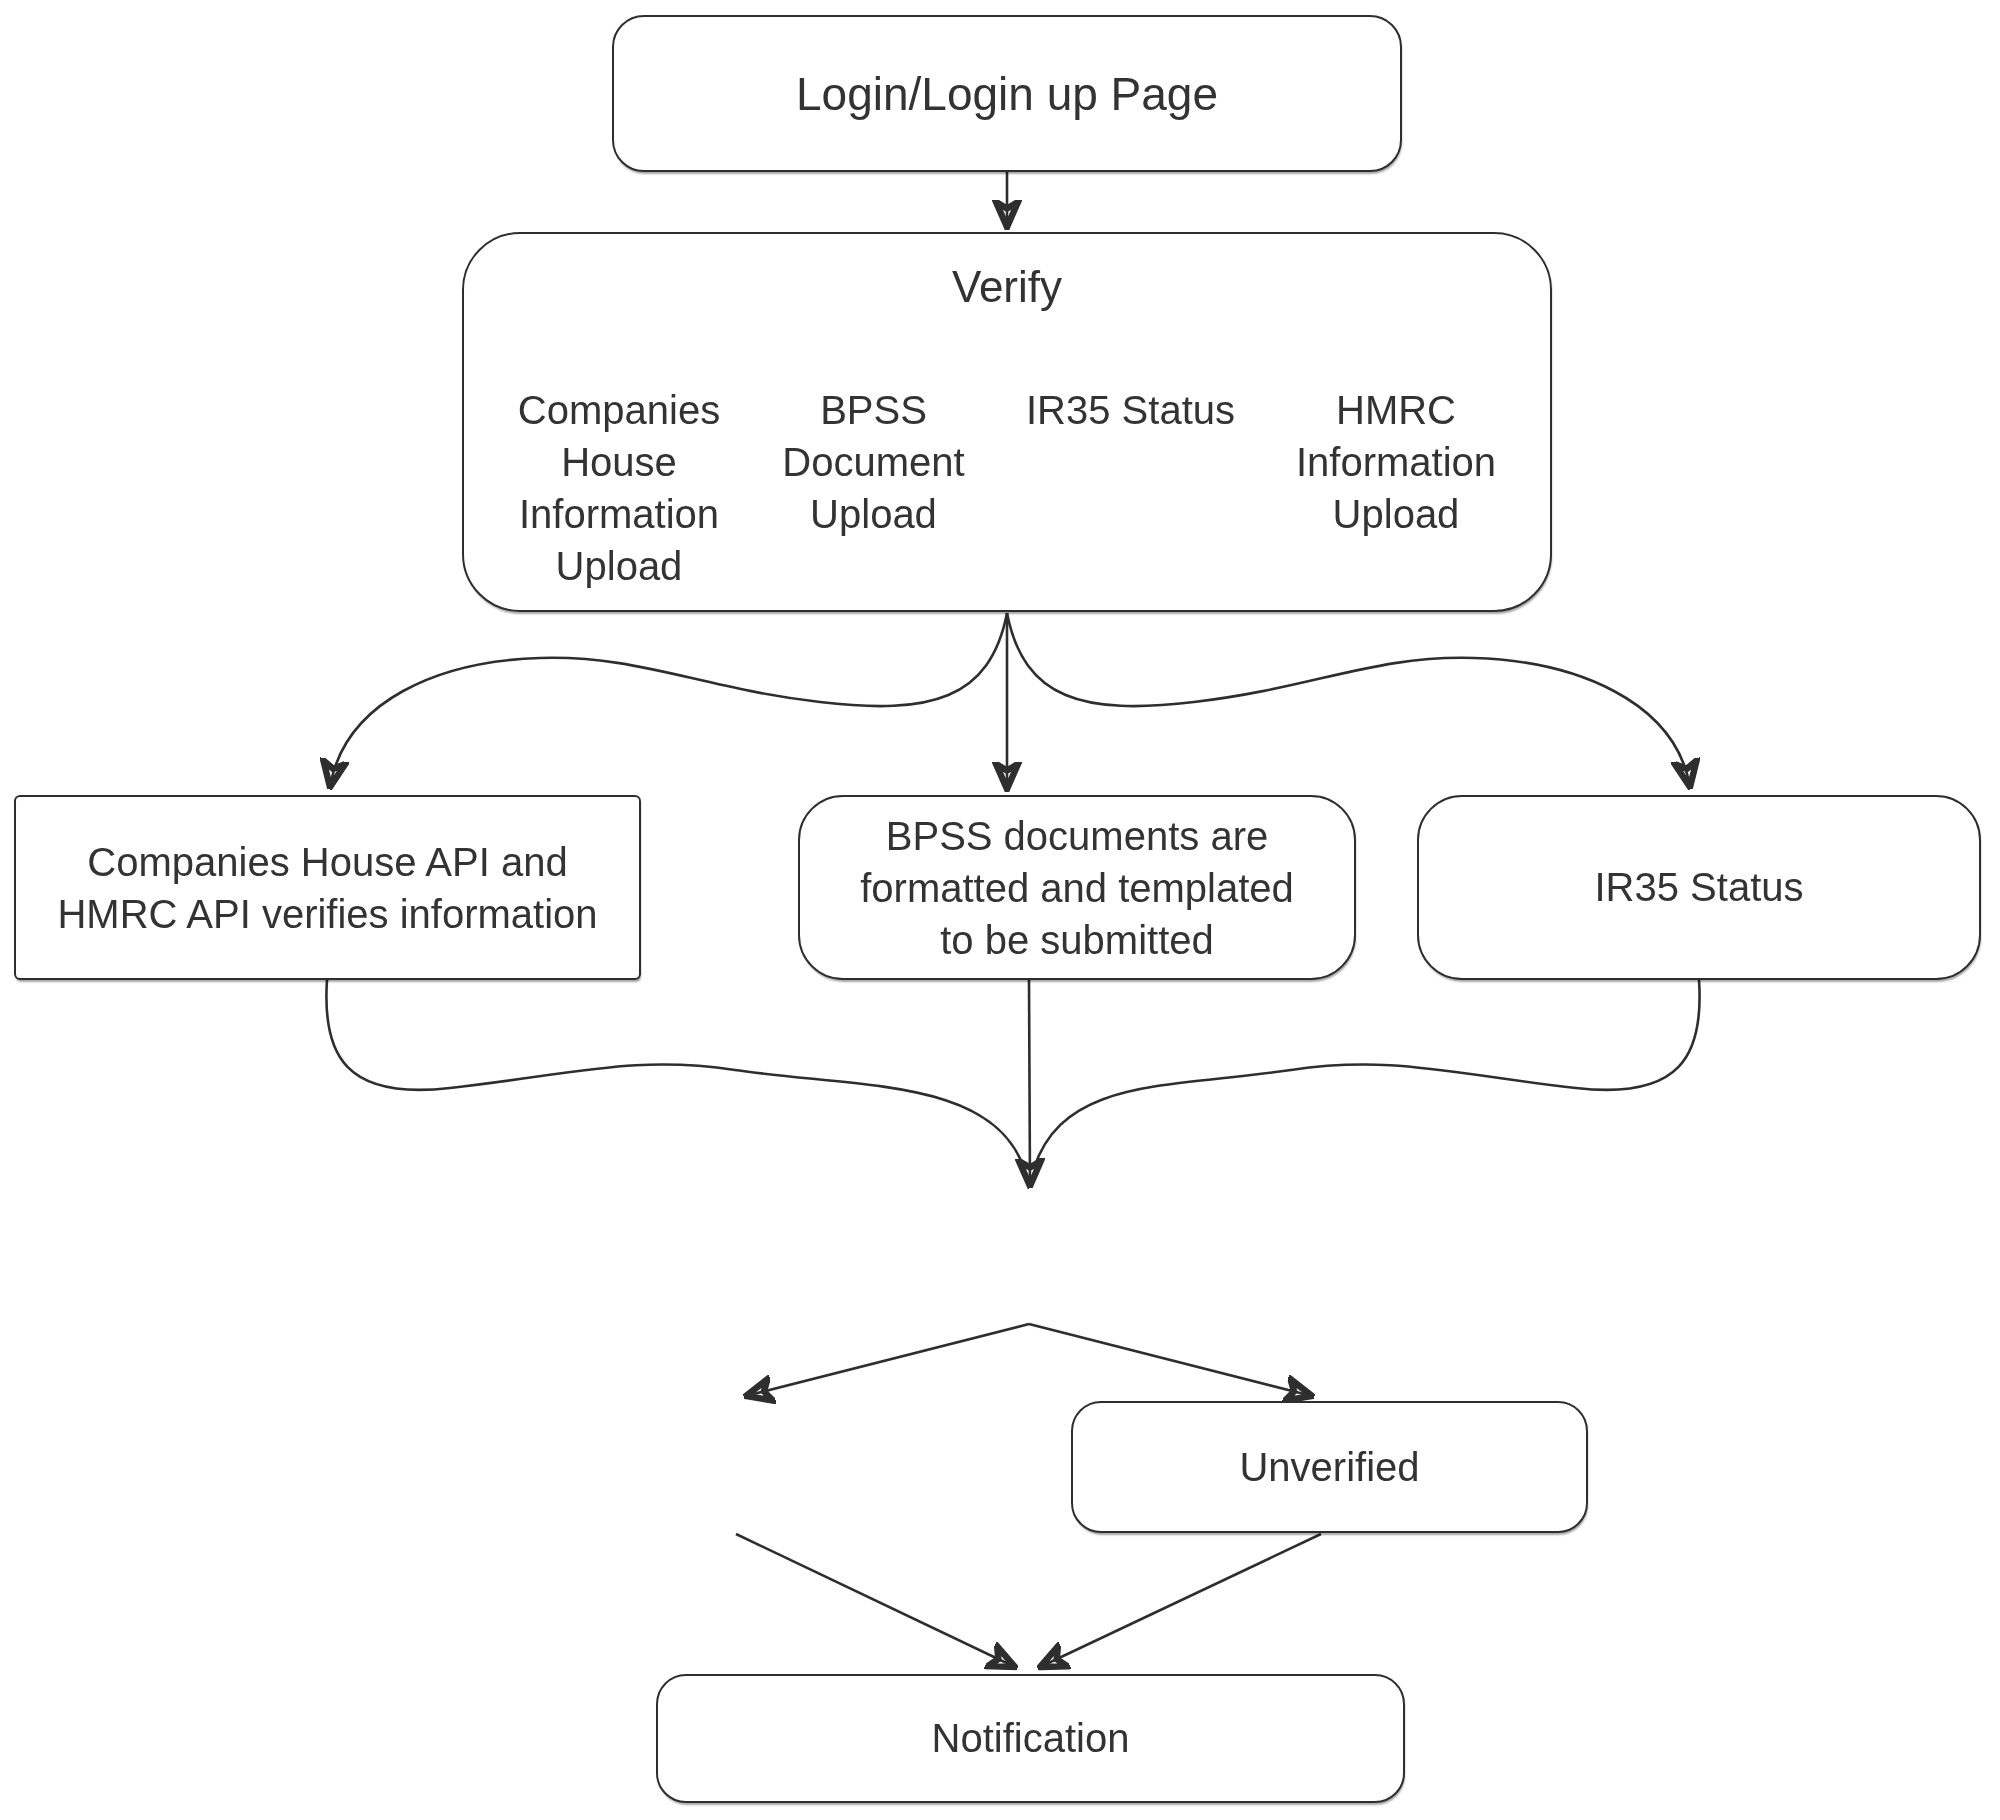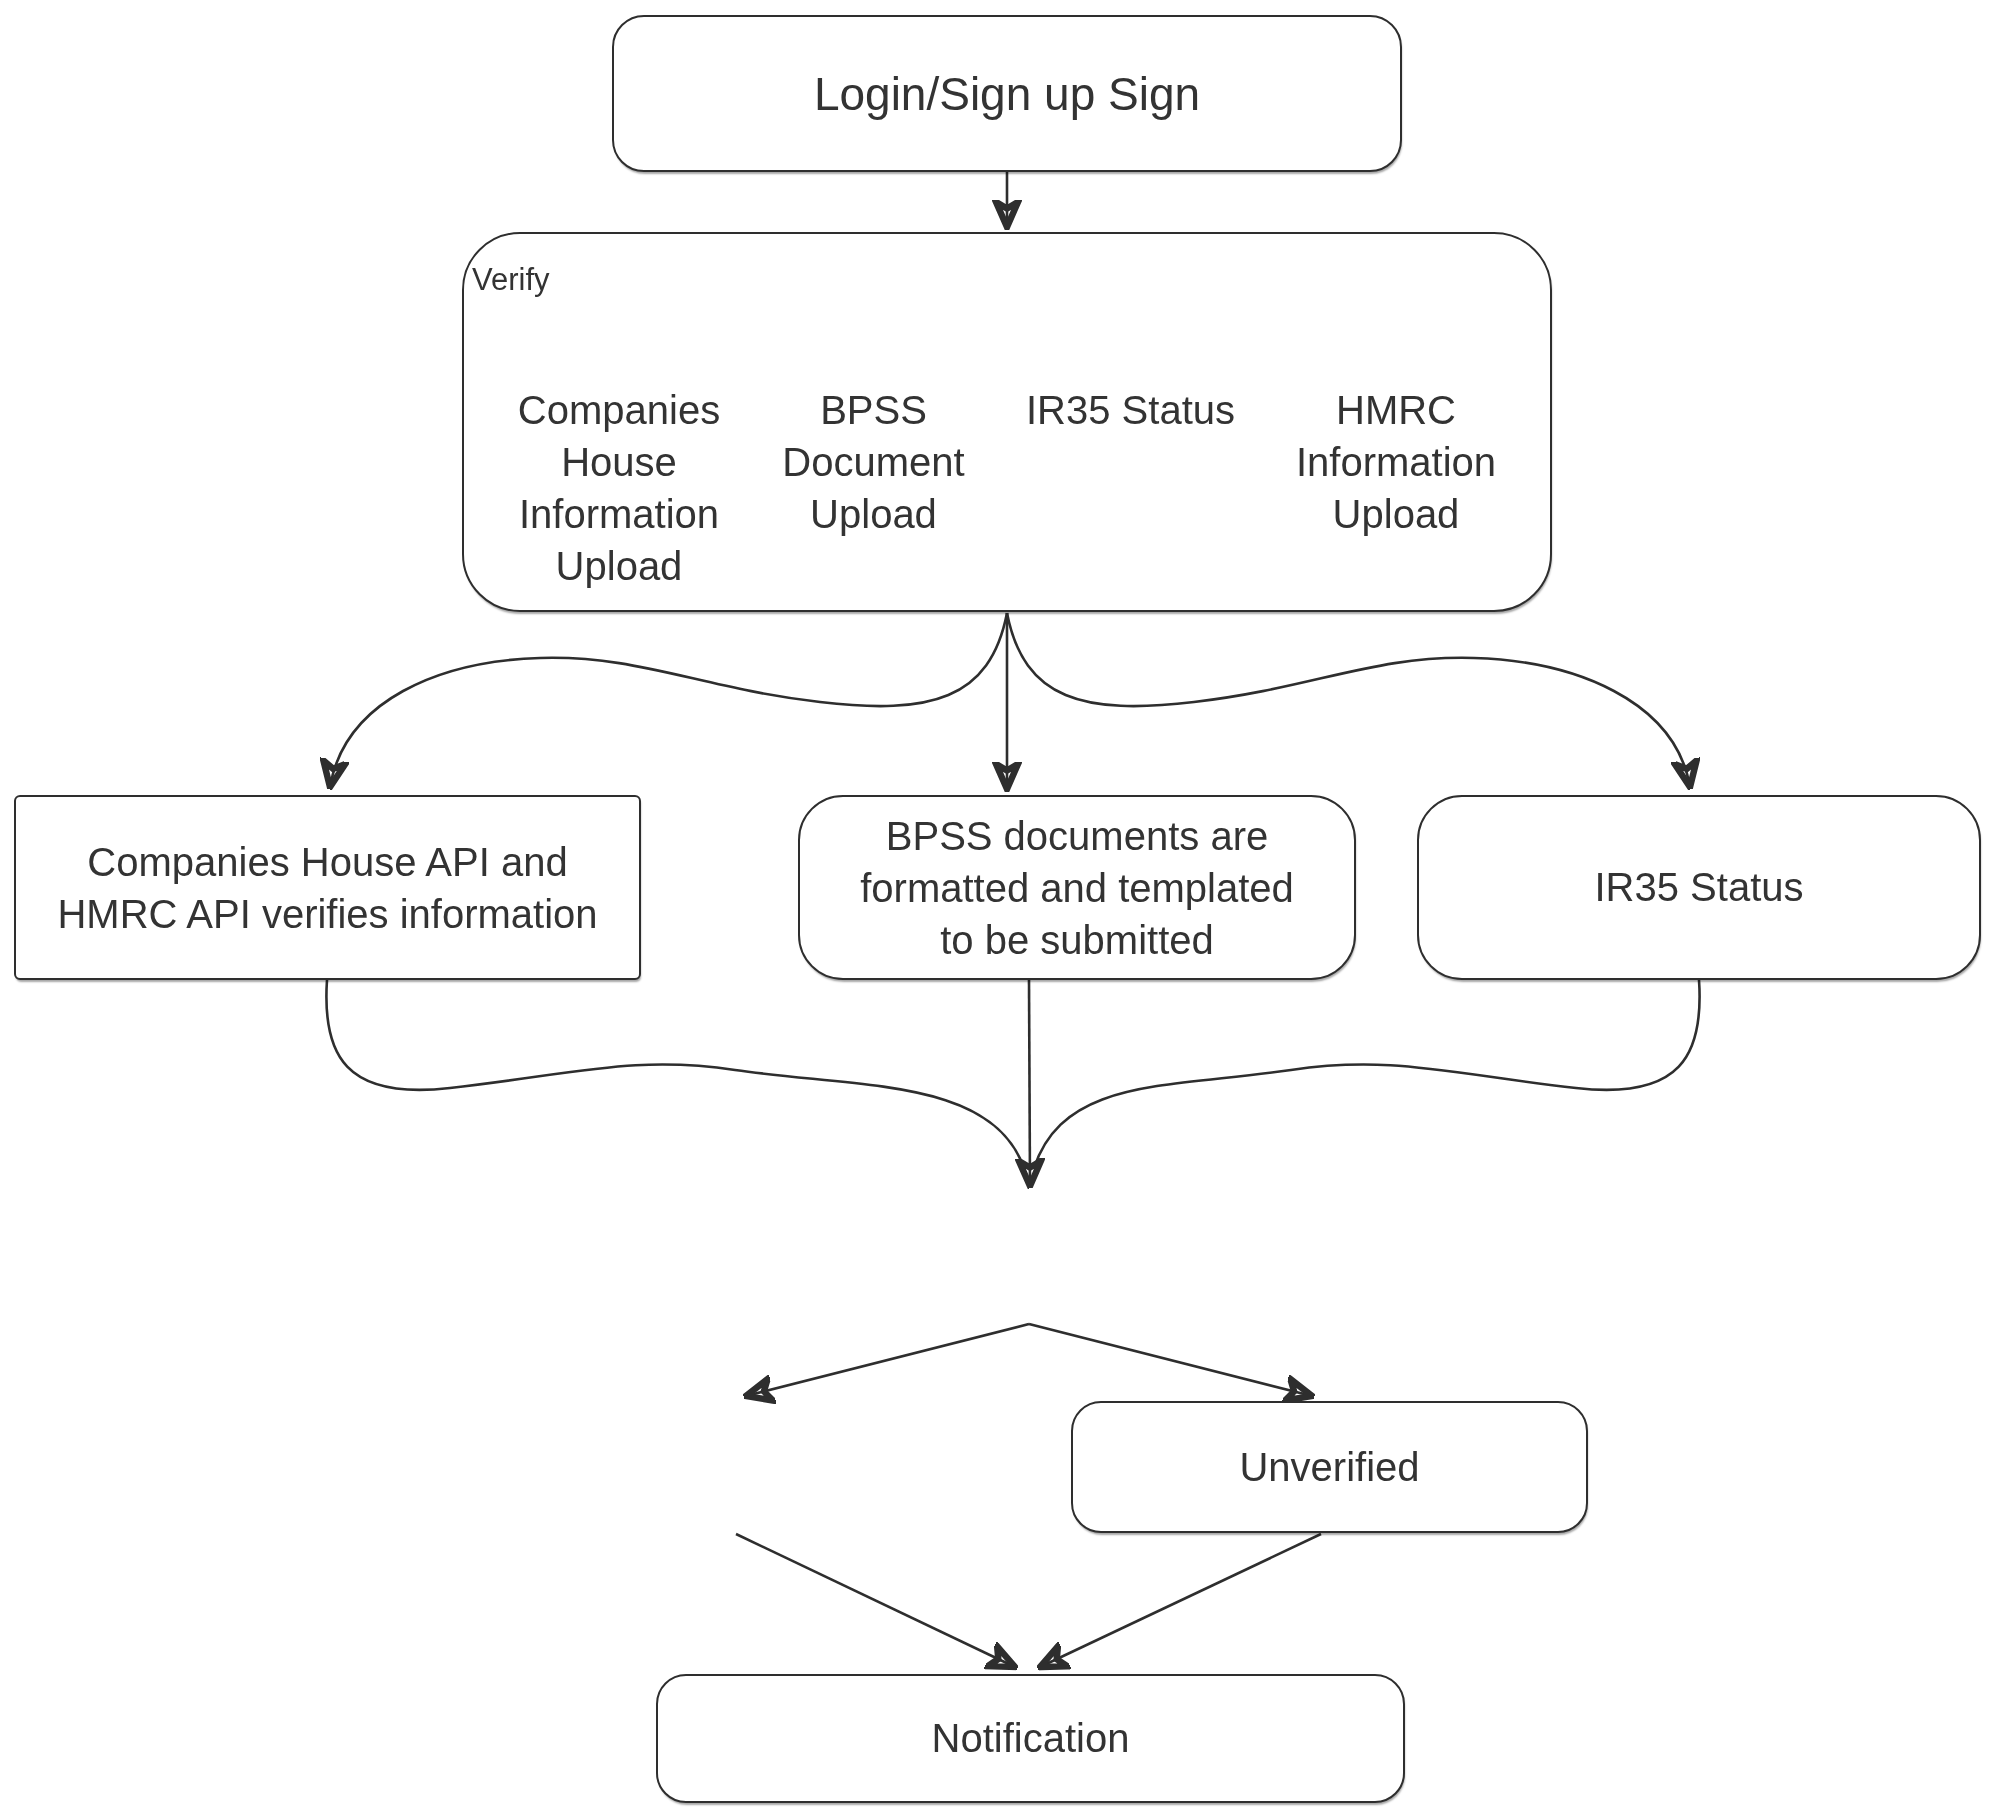--- a/index.html
+++ b/index.html
@@ -37,22 +37,22 @@
     text-align: center;
     box-shadow: 1px 3px 2px -1px rgba(0,0,0,0.35);
   }
   .node .label { display: block; }
 
   
   #node-login        { left: 612px;  top: 15px;   width: 790px; height: 157px; border-radius: 32px; font-size: 46px; }
   #node-verify       { left: 462px;  top: 232px;  width: 1090px; height: 380px; border-radius: 58px;
                        align-items: flex-start; }
   #node-verify .verify-title {
-    position: absolute; left: 8px; right: 0; top: 28px;
-    text-align: left; font-size: 31px;
+    position: absolute; left: 0; right: 0; top: 28px;
+    text-align: center; font-size: 44px;
   }
   #node-verify .verify-items {
     position: absolute; left: 50px; right: 48px; top: 150px;
     display: flex; justify-content: space-between; align-items: flex-start;
     font-size: 40px; line-height: 52px; gap: 20px;
   }
   .vcol { text-align: center; }
   .vcol-0 { width: 210px; }
   .vcol-1 { width: 195px; }
   .vcol-2 { width: 215px; }
@@ -98,21 +98,21 @@
     <path d="M 1029 1324 L 746 1396" marker-end="url(#arrow)"></path>
 
     <path d="M 1029 1324 L 1312 1396" marker-end="url(#arrow)"></path>
 
     <path d="M 736 1534 L 1015 1667" marker-end="url(#arrow)"></path>
 
     <path d="M 1321 1534 L 1040 1667" marker-end="url(#arrow)"></path>
   </svg>
 
   <div class="node" id="node-login">
-    <span class="label">Login/Sign up Sign</span>
+    <span class="label">Login/Login up Page</span>
   </div>
 
   <div class="node" id="node-verify">
     <span class="verify-title">Verify</span>
     <div class="verify-items">
       <div class="vcol vcol-0">Companies House Information Upload</div>
       <div class="vcol vcol-1">BPSS Document Upload</div>
       <div class="vcol vcol-2">IR35 Status</div>
       <div class="vcol vcol-3">HMRC Information Upload</div>
     </div>

